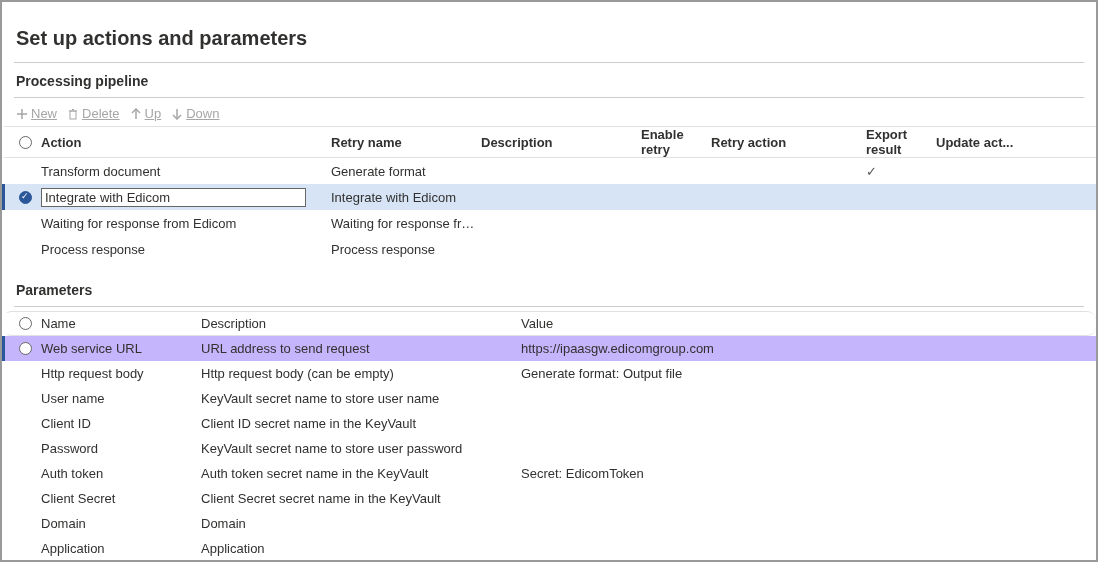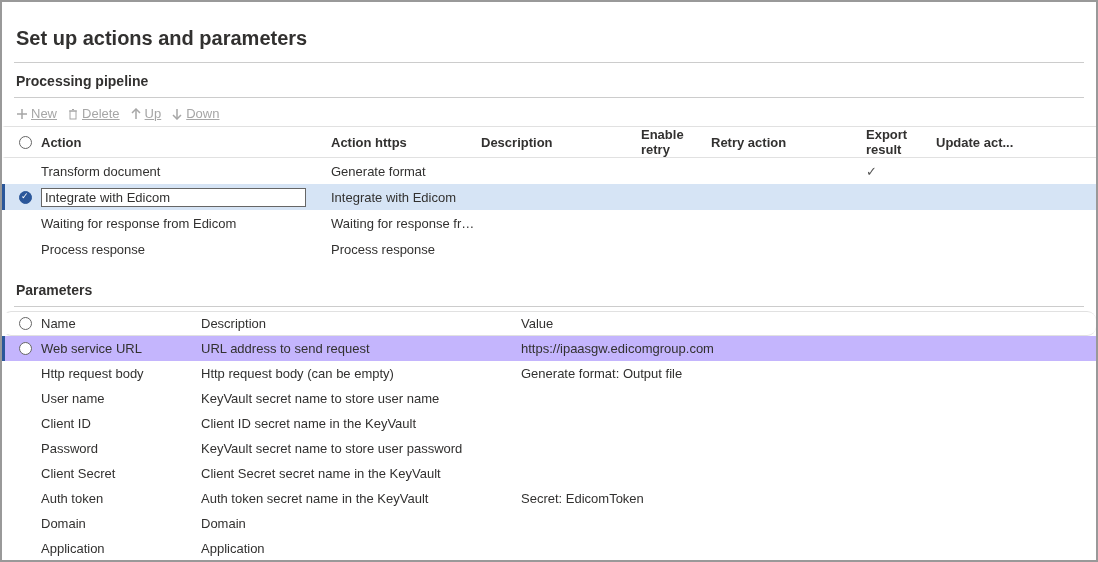--- a/index.html
+++ b/index.html
@@ -163,21 +163,21 @@
       </svg>
     <span>Down</span>
   </span>
 </div>
 
 <div class="grid-header-row">
   <div class="radio-cell">
       <span class="circle"></span>
     </div>
   <div class="cell-action">Action</div>
-  <div class="cell-action-name">Action https</div>
+  <div class="cell-action-name">Retry name</div>
   <div class="cell-desc">Description</div>
   <div class="cell-retry">Enable retry</div>
   <div class="cell-retry-action">Retry action</div>
   <div class="cell-export">Export result</div>
   <div class="cell-update">Update act...</div>
 </div>
 
 <div class="pipeline-body" id="pipeline-body">
     <div class="grid-row">
       <div class="radio-cell"></div>
@@ -265,32 +265,32 @@
       <div class="pcell-value"></div>
     </div>
     <div class="param-row">
       <div class="radio-cell"></div>
       <div class="pcell-name">Password</div>
       <div class="pcell-desc">KeyVault secret name to store user password</div>
       <div class="pcell-value"></div>
     </div>
     <div class="param-row">
       <div class="radio-cell"></div>
-      <div class="pcell-name">Client Secret</div>
-      <div class="pcell-desc">Client Secret secret name in the KeyVault</div>
-      <div class="pcell-value"></div>
-    </div>
-    <div class="param-row">
-      <div class="radio-cell"></div>
       <div class="pcell-name">Auth token</div>
       <div class="pcell-desc">Auth token secret name in the KeyVault</div>
       <div class="pcell-value">Secret: EdicomToken</div>
     </div>
     <div class="param-row">
       <div class="radio-cell"></div>
+      <div class="pcell-name">Client Secret</div>
+      <div class="pcell-desc">Client Secret secret name in the KeyVault</div>
+      <div class="pcell-value"></div>
+    </div>
+    <div class="param-row">
+      <div class="radio-cell"></div>
       <div class="pcell-name">Domain</div>
       <div class="pcell-desc">Domain</div>
       <div class="pcell-value"></div>
     </div>
     <div class="param-row">
       <div class="radio-cell"></div>
       <div class="pcell-name">Application</div>
       <div class="pcell-desc">Application</div>
       <div class="pcell-value"></div>
     </div>

